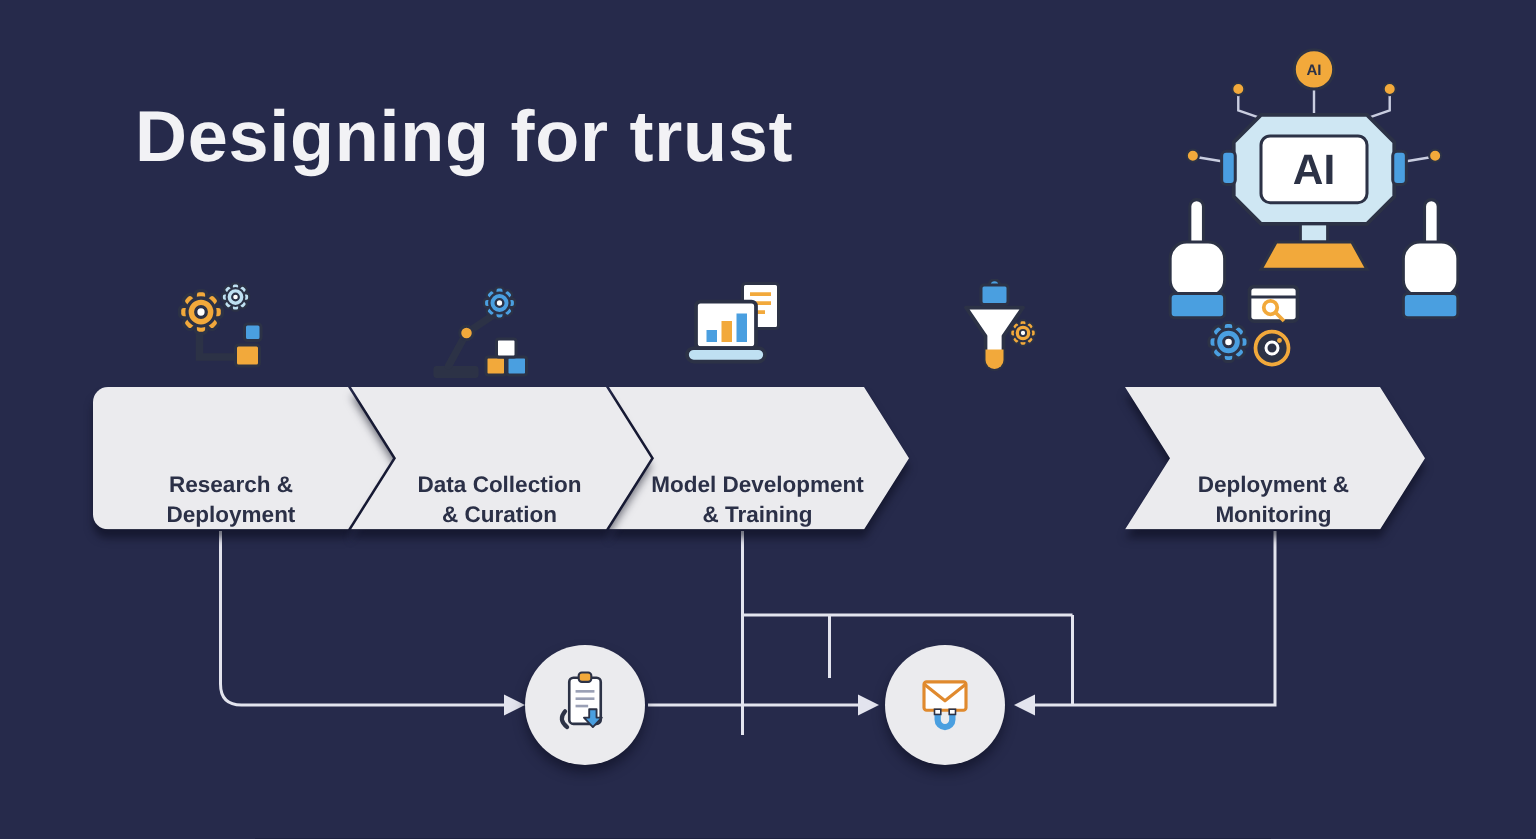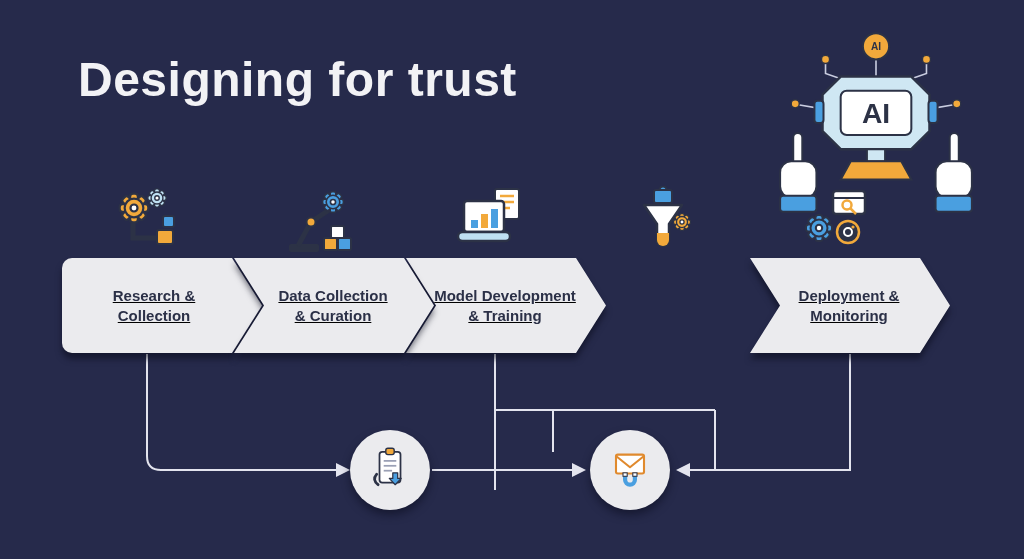--- a/index.html
+++ b/index.html
@@ -2,39 +2,38 @@
 <html><head>
 <meta charset="utf-8">
 <style>
   html,body{margin:0;padding:0;background:#1b1f3a;}
   .canvas{
     position:relative;width:1024px;height:559px;overflow:hidden;
     background:#262a4b;
     font-family:"Liberation Sans",sans-serif;
   }
   .title{
-    position:absolute;left:78px;top:52px;margin:0;
+    position:absolute;left:78px;top:52px;margin:12px;
     font-size:48px;font-weight:800;letter-spacing:.5px;
     color:#f2f2f5;
   }
   
   .ai-graphic{position:absolute;left:770px;top:28px;width:212px;height:192px;}
   
   .stage-icon{position:absolute;top:186px;width:80px;height:74px;}
   
   .chev-wrap{
     position:absolute;top:258px;width:200px;height:95px;
     filter:drop-shadow(0 6px 3px rgba(8,10,26,.55));
     z-index:2;
   }
   .chev{
     width:100%;height:100%;background:#ebebee;
-    display:flex;align-items:center;justify-content:center;
+    display:flex;align-items:flex-end;justify-content:center;
     clip-path:polygon(0% 0%,85% 0%,100% 50%,85% 100%,0% 100%,15% 50%);
-    text-decoration:underline;
   }
   .chev-first{
     clip-path:polygon(0% 0%,85% 0%,100% 50%,85% 100%,0% 100%);
     border-radius:10px;
   }
   .chev-label{
     display:flex;flex-direction:column;text-align:center;
     font-weight:700;font-size:15px;line-height:1.3;color:#2b3047;
     padding:0 26px 0 24px;
   }
@@ -161,21 +160,21 @@
     <use href="#gear" fill="#4a9fe0" transform="translate(24,42)"></use>
     <circle cx="53" cy="46" r="11" fill="#2c3246" stroke="#f2a93b" stroke-width="2.5"></circle>
     <circle cx="53" cy="46" r="4" fill="none" stroke="#ffffff" stroke-width="2"></circle>
     <circle cx="58" cy="41" r="1.6" fill="#f2a93b"></circle>
   </svg>
 
   <div class="chev-wrap" style="left:62px">
     <div class="chev chev-first">
       <div class="chev-label">
         <span>Research &amp;</span>
-        <span>Collection</span>
+        <span>Deployment</span>
       </div>
     </div>
   </div>
   <div class="chev-wrap" style="left:406px">
     <div class="chev">
       <div class="chev-label">
         <span>Model Development</span>
         <span>&amp; Training</span>
       </div>
     </div>

